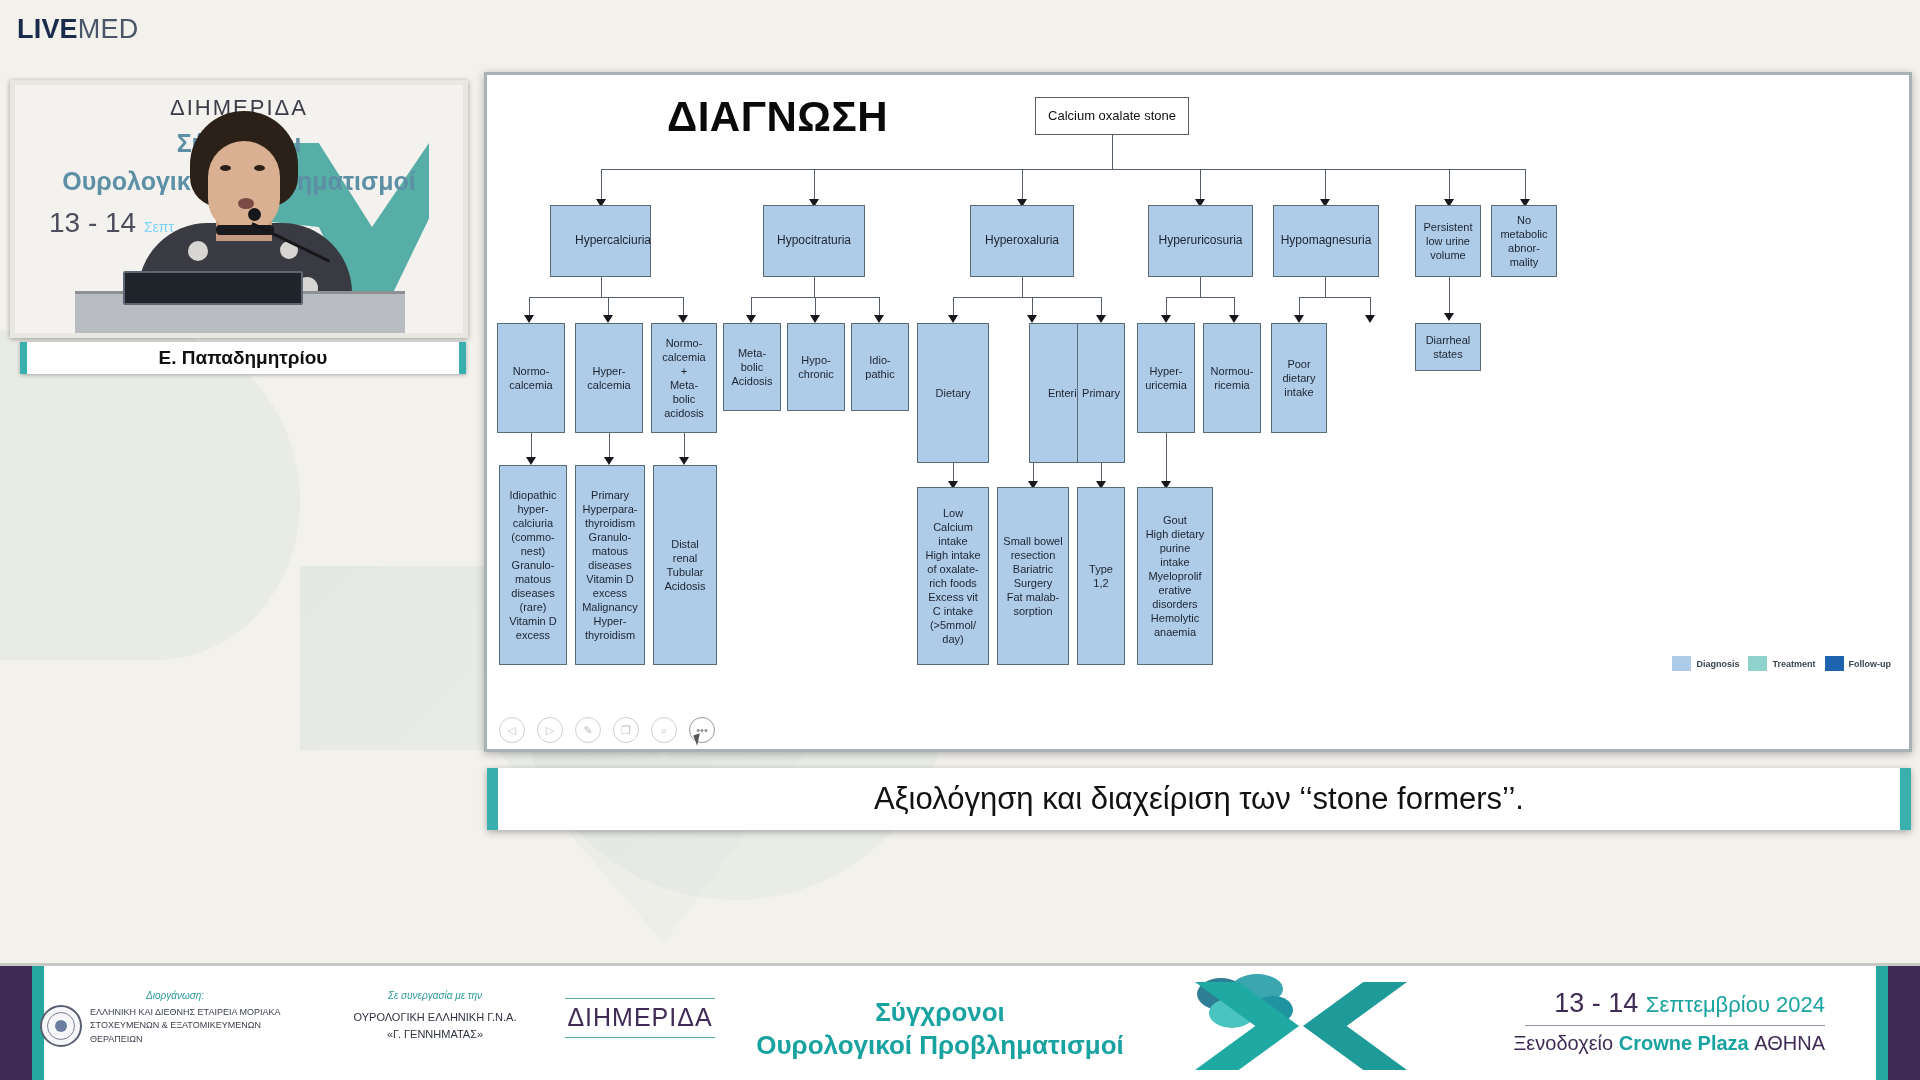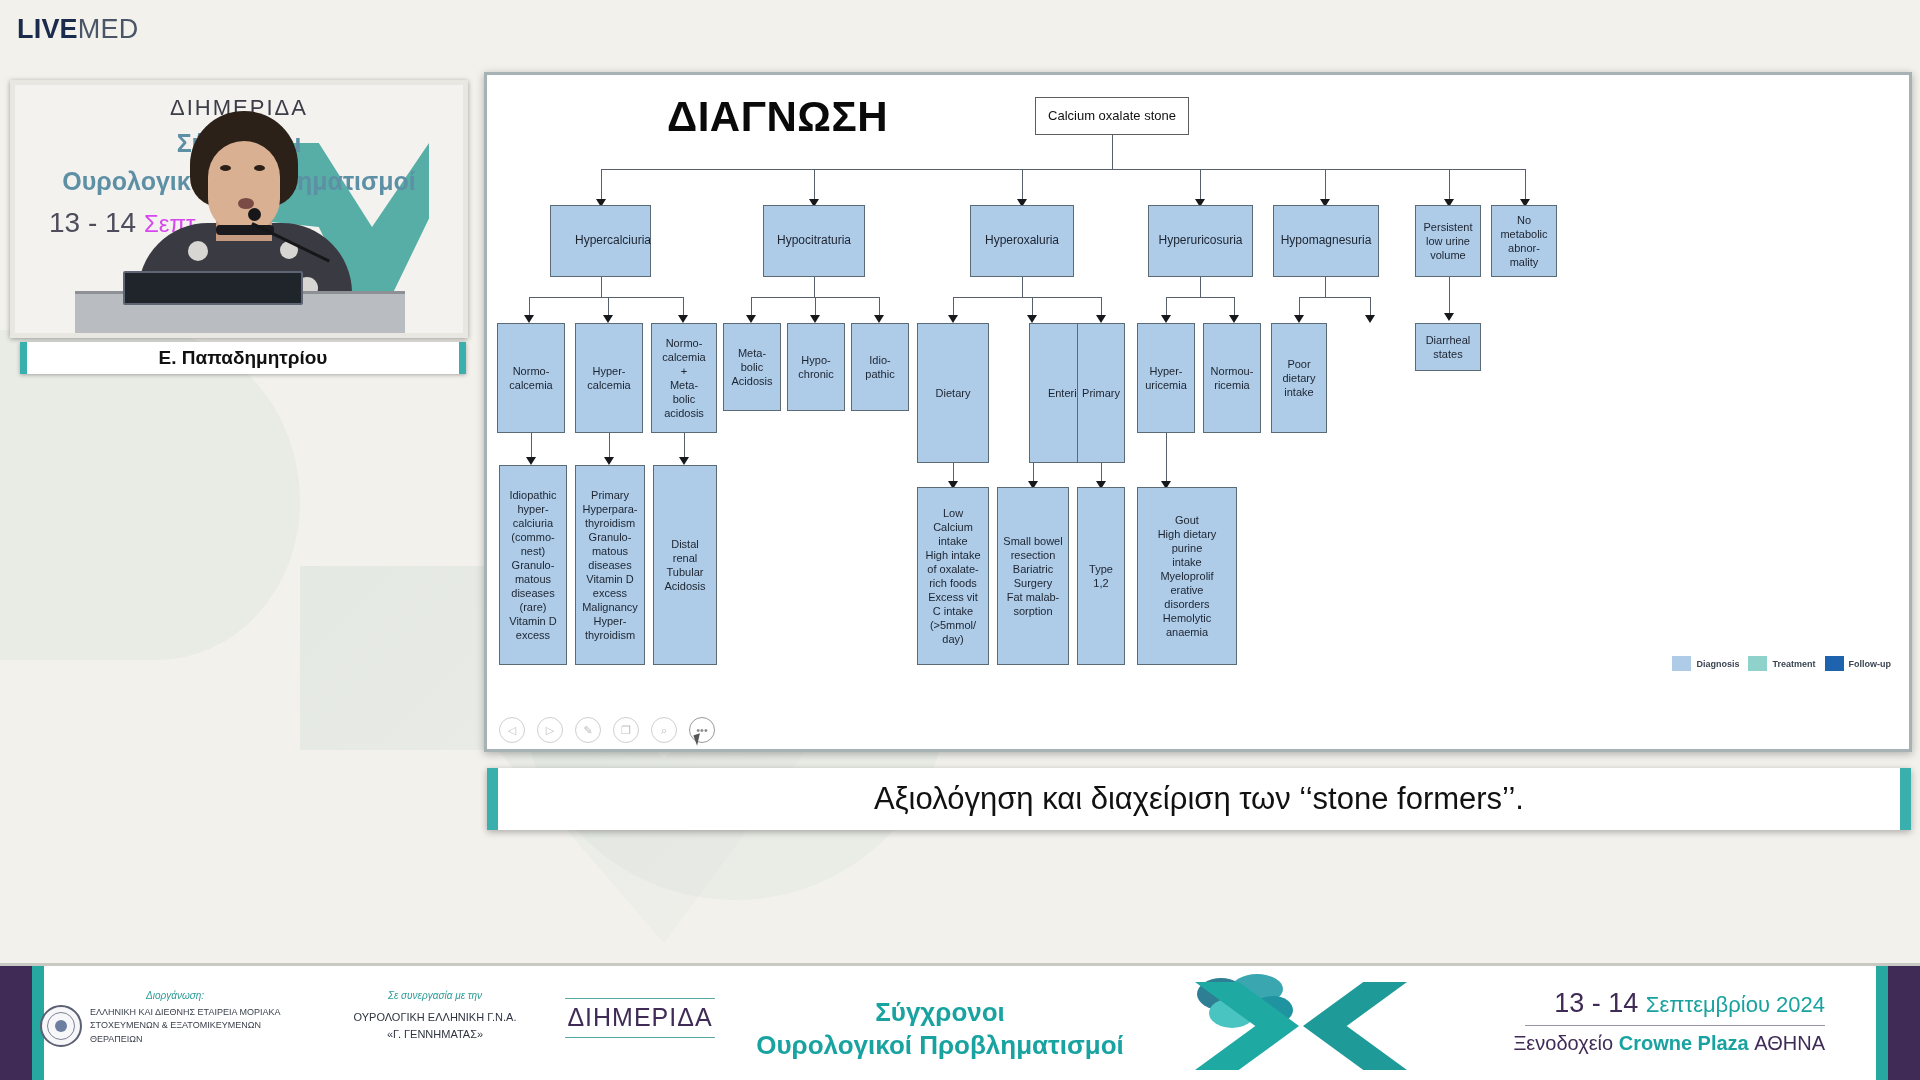--- a/index.html
+++ b/index.html
@@ -70,21 +70,21 @@
     text-align: center; color: #5d90a5; font-size: 25px; font-weight: 700;
   }
   .vid-title-3 {
     position: absolute; left: 0; right: 0; top: 82px;
     text-align: center; color: #5d90a5; font-size: 25px; font-weight: 700;
   }
   .vid-date {
     position: absolute; left: 34px; top: 122px;
     color: #4d4d5c; font-size: 28px;
   }
-  .vid-date small { font-size: 24px; color: #d946ef; }
+  .vid-date small { font-size: 14px; color: #7dd3fc; }
   .vid-year {
     position: absolute; left: 176px; top: 152px;
     color: #4d4d5c; font-size: 30px;
   }
   
   .speaker {
     position: absolute; left: 115px; bottom: 0; width: 230px; height: 230px;
   }
   .spk-body {
     position: absolute; left: 8px; bottom: 0; width: 214px; height: 110px;
@@ -566,21 +566,21 @@
 resection
 Bariatric
 Surgery
 Fat malab-
 sorption</span>
       </div>
     <div class="node" style="left:590px; top:412px; width:48px;  height:178px; font-size:11px;">
         <span class="txt">Type
 1,2</span>
       </div>
-    <div class="node" style="left:650px; top:412px; width:100px;  height:178px; font-size:11px;text-align:center;">
+    <div class="node" style="left:650px; top:412px; width:76px;  height:178px; font-size:11px;text-align:center;">
         <span class="txt">Gout
 High dietary
 purine
 intake
 Myeloprolif
 erative
 disorders
 Hemolytic
 anaemia</span>
       </div>

